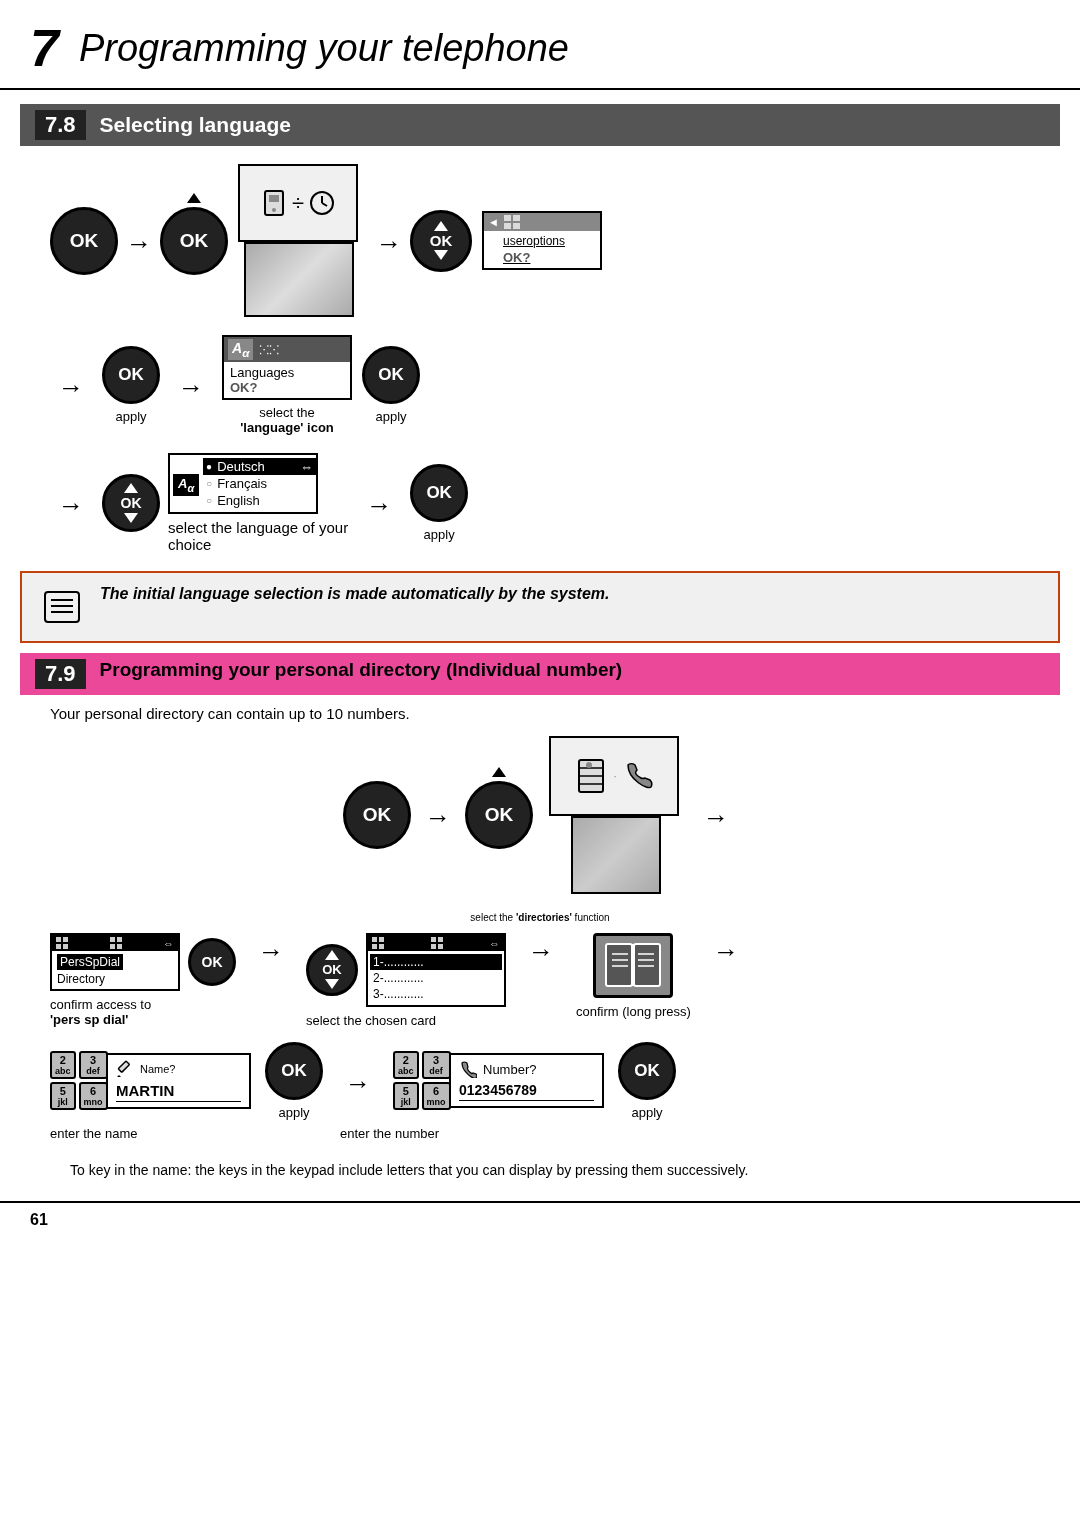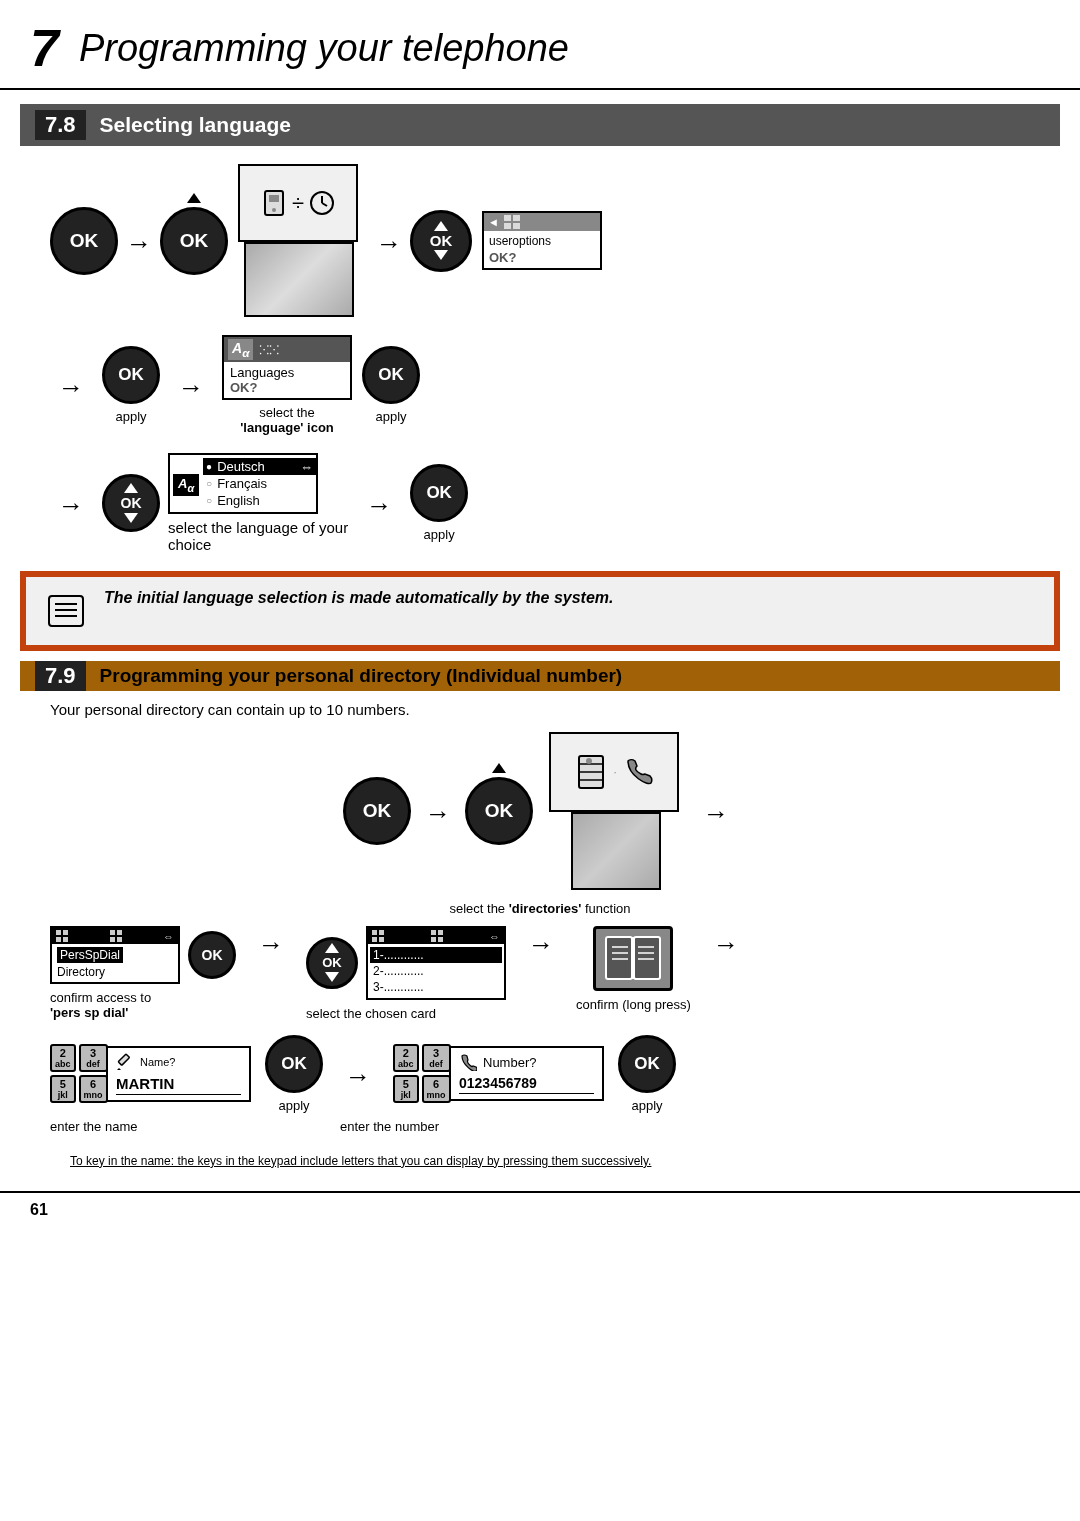--- a/index.html
+++ b/index.html
@@ -161,21 +161,21 @@
       background: #000;
       color: #fff;
       padding: 1px 3px;
       margin: 0 -3px;
     }
     .dot-filled { font-size: 10px; }
     .dot-open { font-size: 10px; color: #888; }
 
     
     .note-box {
-      border: 6px solid #c2410c;
+      border: 2px solid #c2410c;
       background: #f0f0f0;
       display: flex;
       align-items: flex-start;
       padding: 10px 16px;
       margin: 18px 20px 10px 20px;
       gap: 14px;
     }
     .note-text {
       font-size: 16px;
       font-style: italic;
@@ -260,24 +260,23 @@
     
     .row79-3 {
       display: flex;
       align-items: center;
       gap: 14px;
       margin: 14px 0 0 0;
     }
 
     
     .bottom-text {
-      font-size: 12px;
+      font-size: 14px;
       line-height: 1.6;
       margin: 18px 20px 10px 20px;
-      text-decoration: underline;
     }
     .bottom-text b {
       font-weight: bold;
     }
 
     
     .page-num {
       border-top: 2px solid #000;
       padding: 8px 30px;
       font-size: 16px;
@@ -330,21 +329,22 @@
     .useroptions-top {
       background: #888;
       color: #fff;
       display: flex;
       align-items: center;
       justify-content: flex-start;
       padding: 2px 4px;
       gap: 5px;
     }
     .useroptions-body {
-      padding: 3px 5px;
+      padding: 3px 19px;
+      text-decoration: underline;
     }
   </style>
 </head>
 <body>
 
 <div class="page-header">
   <span class="chapter-number">7</span>
   <span class="chapter-title">Programming your telephone</span>
 </div>
 
@@ -520,21 +520,21 @@
     <svg width="42" height="42" viewBox="0 0 42 42">
       <rect x="4" y="6" width="34" height="30" rx="3" stroke="#000" stroke-width="2" fill="none"></rect>
       <line x1="10" y1="14" x2="32" y2="14" stroke="#000" stroke-width="2"></line>
       <line x1="10" y1="20" x2="32" y2="20" stroke="#000" stroke-width="2"></line>
       <line x1="10" y1="26" x2="32" y2="26" stroke="#000" stroke-width="2"></line>
     </svg>
   </div>
   <div class="note-text">The initial language selection is made automatically by the system.</div>
 </div>
 
-<div style="display:flex; align-items:center; background:#a16207; padding:0 15px; margin:10px 20px 0 20px;">
+<div style="display:flex; background:#ec4899; padding:6px 15px; margin:10px 20px 0 20px;">
   <span style="font-size:22px; font-weight:bold; background:#222; color:#fff; padding:2px 10px; margin-right:14px;">7.9</span>
   <span style="font-size:19px; font-weight:bold; color:#000;">Programming your personal directory  (Individual number)</span>
 </div>
 
 <div class="section79 content">
 
   <p class="section79-intro">Your personal directory can contain up to 10 numbers.</p>
 
   <div class="row79-1">
 
@@ -570,21 +570,21 @@
         </svg>
       </div>
 
       <div style="display:inline-flex; width:90px; height:78px; background:linear-gradient(135deg,#aaa,#ccc,#aaa); border:2px solid #000; margin-left:4px; vertical-align:top; flex-shrink:0;"></div>
     </div>
 
     <span class="arrow">→</span>
 
   </div>
 
-  <div style="text-align:center; font-size:13px; margin-bottom:10px; margin-top:11px;">
+  <div style="text-align:center; font-size:10px; margin-bottom:10px; margin-top:18px;">
     <span>select the <b>'directories'</b> function</span>
   </div>
 
   <div class="row79-2">
 
     <div style="display:flex; flex-direction:column; align-items:flex-start;">
       <div style="display:flex; align-items:center; gap:8px;">
         <div class="pers-screen">
           <div class="pers-screen-top">
 

